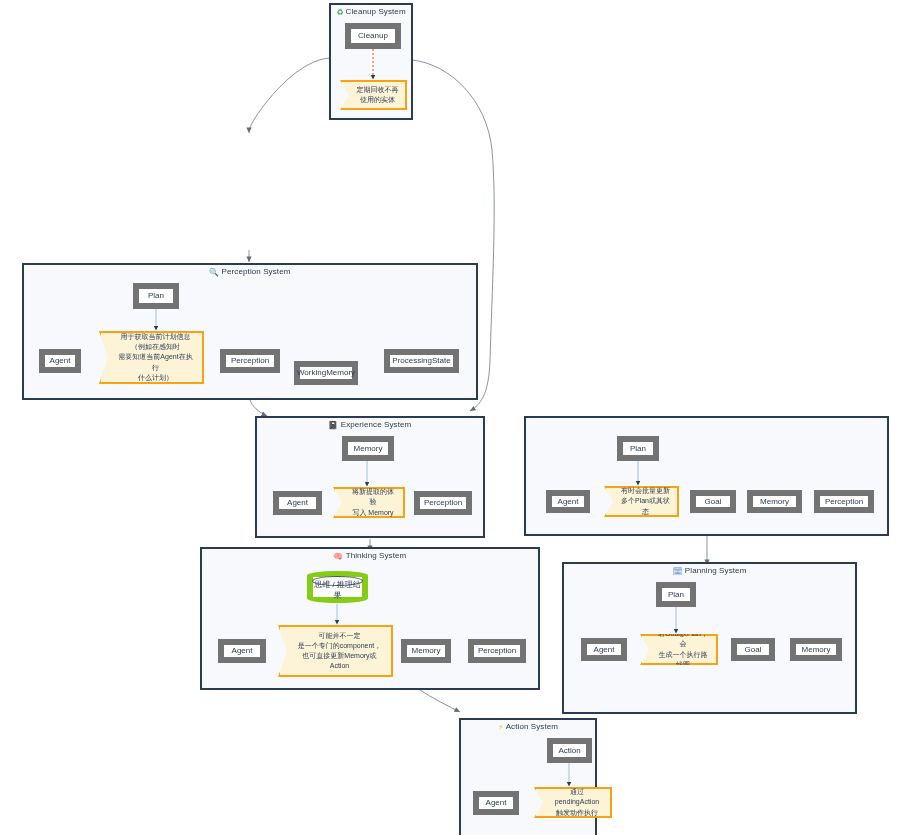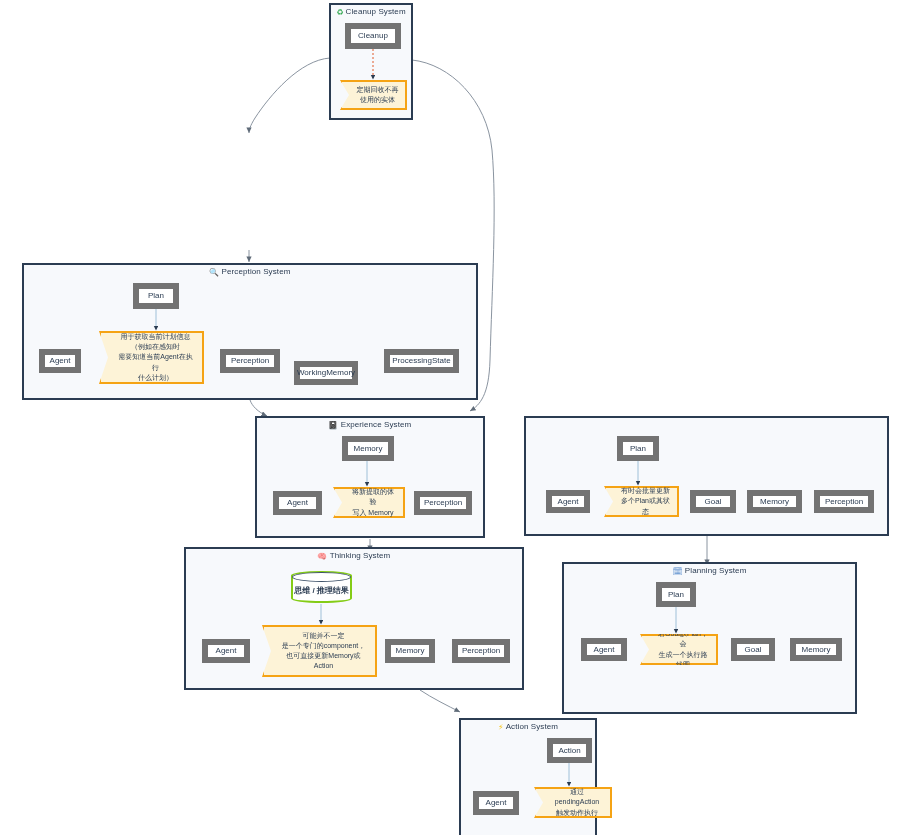--- a/index.html
+++ b/index.html
@@ -56,23 +56,22 @@
     white-space:pre-line;
   }
 
   
   .cyl{
     position:absolute;
     box-sizing:border-box;
     display:flex;align-items:center;justify-content:center;
     font-size:8px;color:#2b3c52;text-align:center;
     background:#ffffff;
-    border:2px solid #84cc16;
+    border:6px solid #84cc16;
     border-radius:50% / 14%;
-    font-weight:bold;
   }
   .cyl:before{
     content:"";position:absolute;left:-1px;top:-1px;right:-1px;height:10px;
     border:1px solid #3c5068;border-radius:50%;background:#ffffff;
     box-sizing:border-box;
   }
   .cyl span{position:relative;z-index:2;padding-top:6px;}
 
   .tic-recycle{color:#34a853;}
   .tic-room{color:#b07a3c;}
@@ -172,21 +171,21 @@
       <path d="M112,43 L112,66" stroke="#9fc0d8" stroke-width="1" fill="none" marker-end="url(#ahn)"></path>
     </svg>
     <div class="note" style="left:78px;top:68px;width:75px;height:31px;">有时会批量更新
 多个Plan或其状态</div>
     <div class="ent" style="left:20px;top:72px;width:44px;height:23px;">Agent</div>
     <div class="ent" style="left:164px;top:72px;width:46px;height:23px;">Goal</div>
     <div class="ent" style="left:221px;top:72px;width:55px;height:23px;">Memory</div>
     <div class="ent" style="left:288px;top:72px;width:60px;height:23px;">Perception</div>
   </div>
 
-  <div class="sys" style="left:184px;top:547px;width:340px;height:143px;">
+  <div class="sys" style="left:200px;top:547px;width:340px;height:143px;">
     <div class="sys-title">
       <span class="tic tic-brain">🧠</span><span>Thinking System</span>
     </div>
     <div class="cyl" style="left:105px;top:22px;width:61px;height:32px;">
       <span>思维 / 推理结果</span>
     </div>
     <svg style="position:absolute;left:0;top:0;width:100%;height:100%;">
       <path d="M135,55 L135,74" stroke="#9fc0d8" stroke-width="1" fill="none" marker-end="url(#ahn)"></path>
     </svg>
     <div class="note" style="left:76px;top:76px;width:115px;height:52px;">可能并不一定

